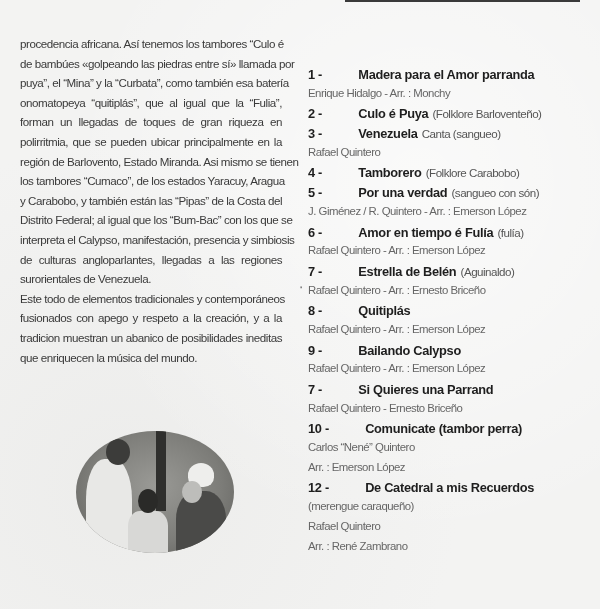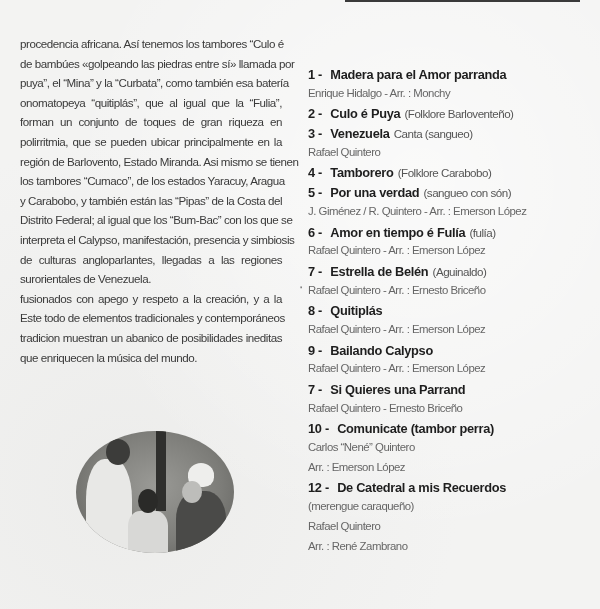--- a/index.html
+++ b/index.html
@@ -24,21 +24,21 @@
       font-size:11.6px; line-height:19.6px; color:#3a3a3a;
       letter-spacing:-0.45px;
     }
     .left-col .line { display:block; white-space:nowrap; text-align:justify; text-align-last:justify; }
     .left-col .line.last { text-align-last:left; }
     .right-col {
       position:absolute; left:308px; top:64px; width:230px;
       line-height:19.7px; letter-spacing:-0.3px;
     }
     .row { display:block; white-space:nowrap; height:19.7px; }
-    .t-title { font-weight:bold; font-size:12.8px; color:#1e1e1e; }
+    .t-title { font-weight:bold; font-size:12.8px; color:#1e1e1e;margin-left:28px; }
     .t-num { font-weight:bold; font-size:12.8px; color:#1e1e1e; }
     .t-note { font-size:11.6px; color:#555; letter-spacing:-0.5px; }
     .credit { font-size:11.4px; color:#666; letter-spacing:-0.5px; }
     .mark { position:absolute; left:300px; top:285px; font-size:10px; color:#333; }
     .photo {
       position:absolute; left:76px; top:431px; width:158px; height:122px;
       border-radius:50%; overflow:hidden;
       background:
         radial-gradient(ellipse at 50% 45%, #9a9a96 0%, #7c7c78 60%, #5d5d5a 100%);
     }
@@ -48,31 +48,31 @@
 <body>
 
 <div class="paper"></div>
 <div class="top-strip"></div>
 
 <div class="left-col" id="intro">
     <span class="line">procedencia africana. Así tenemos los tambores “Culo é</span>
     <span class="line">de bambúes «golpeando las piedras entre sí» llamada por</span>
     <span class="line">puya”, el “Mina” y la “Curbata”,  como también esa batería</span>
     <span class="line">onomatopeya “quitiplás”, que al igual que la “Fulia”,</span>
-    <span class="line">forman un conjunto de toques de gran riqueza en</span>
+    <span class="line">forman un llegadas de toques de gran riqueza en</span>
     <span class="line">polirritmia, que se pueden ubicar principalmente en la</span>
     <span class="line">región de Barlovento, Estado Miranda. Asi mismo se tienen</span>
     <span class="line">los tambores “Cumaco”, de los estados Yaracuy, Aragua</span>
     <span class="line">y Carabobo, y también están las “Pipas” de la Costa del</span>
     <span class="line">Distrito Federal; al igual que los “Bum-Bac” con los que se</span>
     <span class="line">interpreta el Calypso, manifestación, presencia y simbiosis</span>
     <span class="line">de culturas angloparlantes, llegadas a las regiones</span>
     <span class="line last">surorientales de Venezuela.</span>
+    <span class="line">Este todo de elementos tradicionales y contemporáneos</span>
     <span class="line">fusionados con apego y respeto a la creación, y  a  la</span>
-    <span class="line">Este todo de elementos tradicionales y contemporáneos</span>
     <span class="line">tradicion muestran un abanico de posibilidades ineditas</span>
     <span class="line last">que enriquecen la música del mundo.</span>
   </div>
 
 <span class="mark">‘</span>
 
 <div class="right-col" id="tracks">
     <div class="row"><span class="t-num">1 -</span>&nbsp;&nbsp;<span class="t-title">Madera para el Amor parranda</span></div>
     <div class="row credit">Enrique Hidalgo - Arr. : Monchy</div>
     <div class="row"><span class="t-num">2 -</span>&nbsp;&nbsp;<span class="t-title">Culo é Puya</span> <span class="t-note">(Folklore Barloventeño)</span></div>

